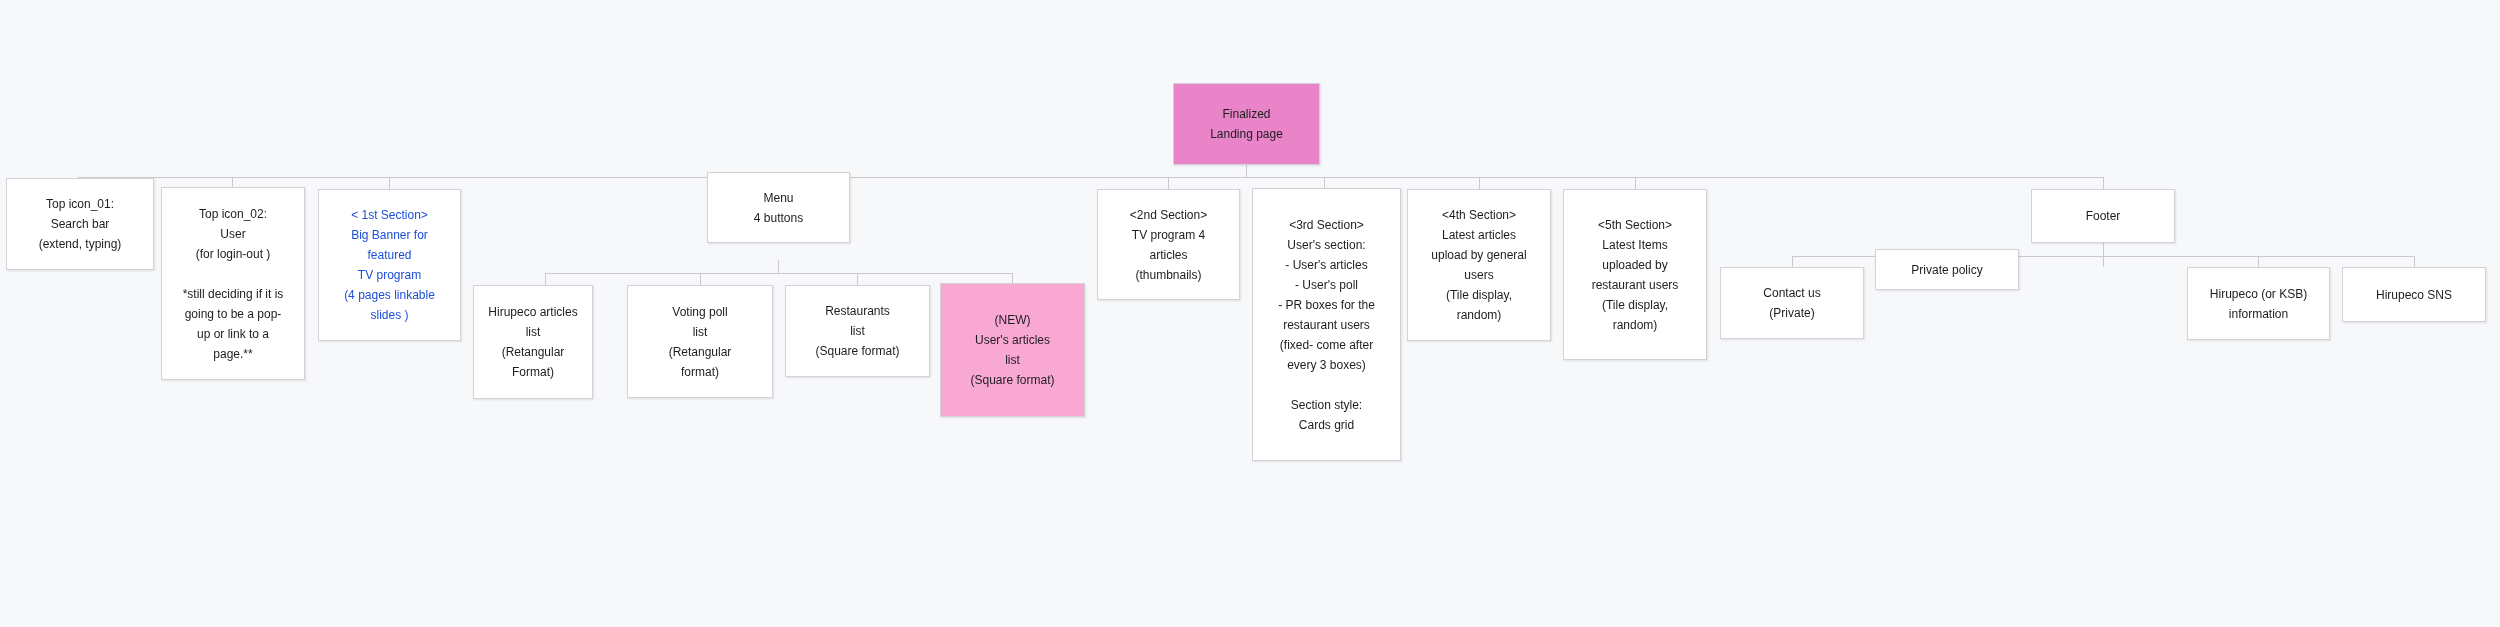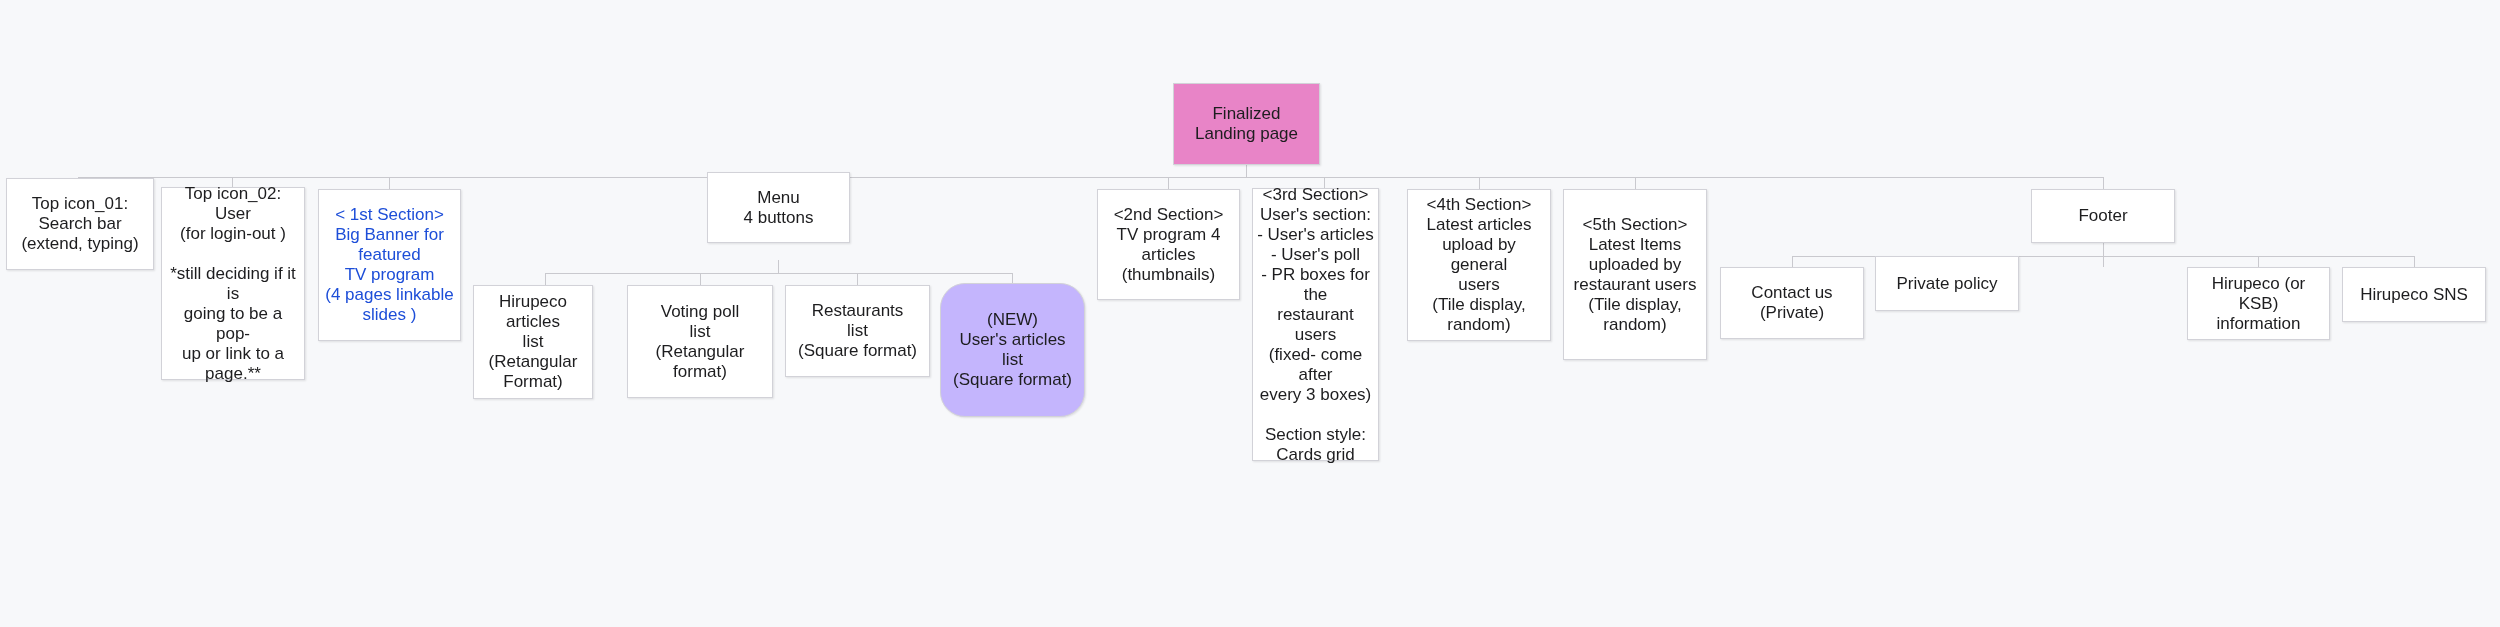--- a/index.html
+++ b/index.html
@@ -17,28 +17,28 @@
   .node {
     position: absolute;
     box-sizing: border-box;
     background: #ffffff;
     border: 1px solid #d2d2d8;
     box-shadow: 1px 1px 2px rgba(0,0,0,0.10);
     display: flex;
     align-items: center;
     justify-content: center;
     text-align: center;
-    font-size: 17px;
+    font-size: 12px;
     line-height: 20px;
     color: #1d1d1f;
     white-space: pre-line;
     padding: 3px 4px;
   }
   .node.pink   { background: #e884c7; }
-  .node.yellow { background: #c4b5fd; border-radius: 25px; }
+  .node.yellow { background: #f9a8d4; }
   .node.red-text { color: #1d4ed8; }
   .conn {
     position: absolute;
     background: #c9c9ce;
   }
 </style>
 </head>
 <body>
 
 <div class="canvas">
@@ -94,21 +94,21 @@
 slides )</div>
 
   <div class="node" style="left:707px;top:172px;width:143px;height:71px">Menu
 4 buttons</div>
 
   <div class="node" style="left:1097px;top:189px;width:143px;height:111px">&lt;2nd Section&gt;
 TV program 4
 articles
 (thumbnails)</div>
 
-  <div class="node" style="left:1252px;top:188px;width:127px;height:273px">&lt;3rd Section&gt;
+  <div class="node" style="left:1252px;top:188px;width:149px;height:273px">&lt;3rd Section&gt;
 User's section:
 - User's articles
 - User's poll
 - PR boxes for the
 restaurant users
 (fixed- come after
 every 3 boxes)
 
 Section style:
 Cards grid</div>
@@ -144,21 +144,21 @@
 (Square format)</div>
 
   <div class="node yellow" style="left:940px;top:283px;width:145px;height:134px">(NEW)
 User's articles
 list
 (Square format)</div>
 
   <div class="node" style="left:1720px;top:267px;width:144px;height:72px">Contact us
 (Private)</div>
 
-  <div class="node" style="left:1875px;top:256px;width:144px;height:55px">Private policy</div>
+  <div class="node" style="left:1875px;top:249px;width:144px;height:41px">Private policy</div>
 
 
   <div class="node" style="left:2187px;top:267px;width:143px;height:73px">Hirupeco (or KSB)
 information</div>
 
   <div class="node" style="left:2342px;top:267px;width:144px;height:55px">Hirupeco SNS</div>
 
 </div>
 
 </body></html>

